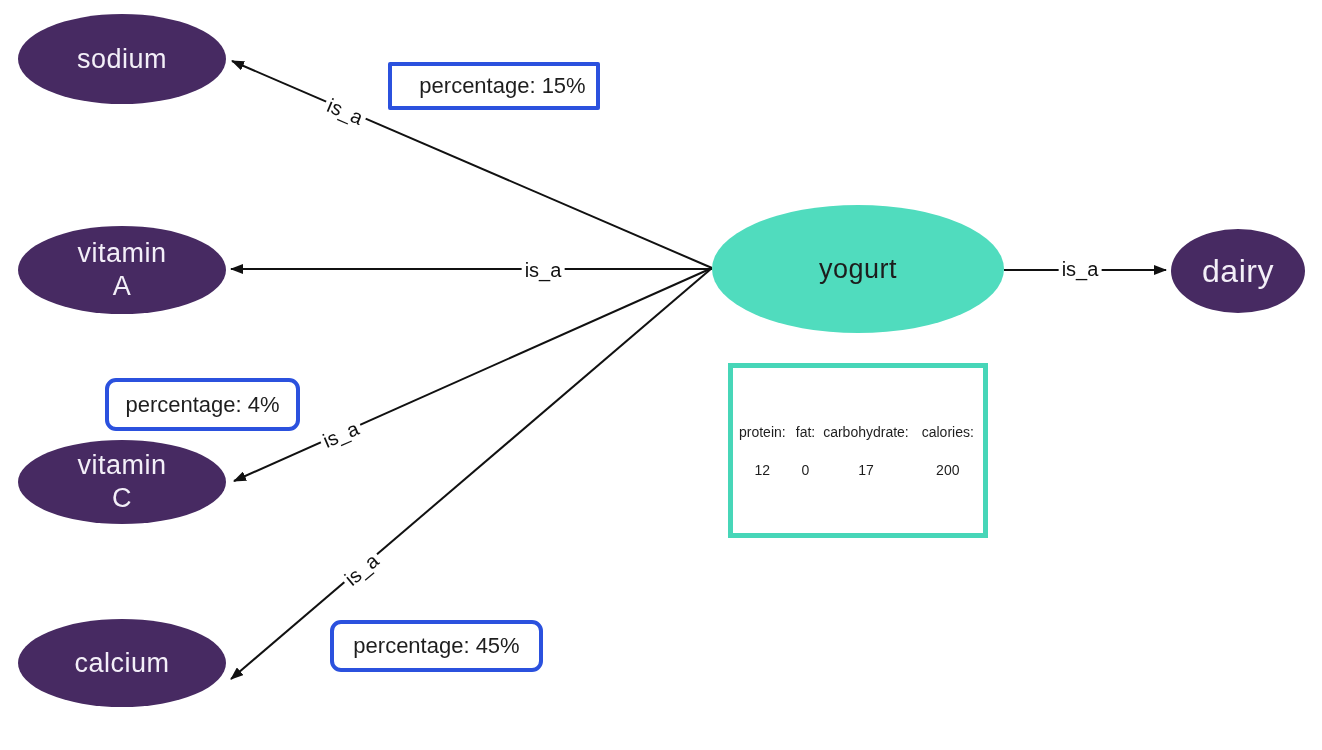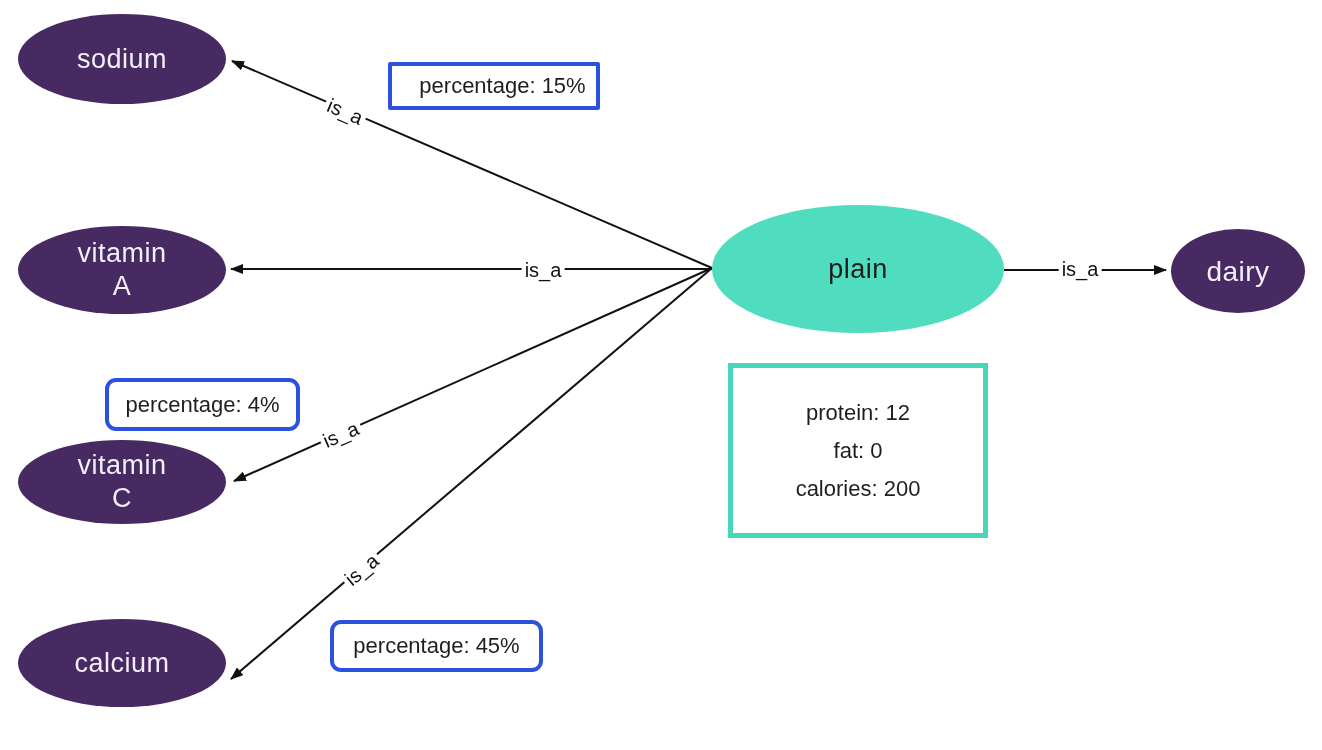--- a/index.html
+++ b/index.html
@@ -37,44 +37,43 @@
     color: var(--node-text-light, #f3eff8);
     font-size: 27px;
     line-height: 33px;
     letter-spacing: 0.5px;
   }
   .node.teal {
     background: var(--node-teal, #50dcbe);
     color: var(--node-text-dark, #1d1d1d);
     line-height: 39px;
   }
-  .node.dairy { font-size: 28px; text-align: center; }
+  .node.dairy { font-size: 32px; text-align: center; }
   .attr-box {
     position: absolute;
     box-sizing: border-box;
     background: #ffffff;
     border: 4px solid var(--attr-border, #2b51de);
     border-radius: 2px;
     display: flex;
     align-items: center;
     justify-content: center;
     font-size: 22px;
     color: #1e1e1e;
   }
   .info-box {
     position: absolute;
     box-sizing: border-box;
     background: #ffffff;
     border: 5px solid var(--info-border, #47d6b8);
     display: flex;
-    flex-direction: column;
     align-items: center;
     justify-content: center;
     text-align: center;
-    font-size: 22px;
+    font-size: 14px;
     line-height: 38px;
     color: #1e1e1e;
   }
   .edge-label {
     position: absolute;
     background: #ffffff;
     padding: 0 3px;
     font-size: 20px;
     color: #111111;
     white-space: nowrap;
@@ -137,21 +136,21 @@
   <div class="node n-vitaminc">
     <span>vitamin</span>
     <span>C</span>
   </div>
 
   <div class="node n-calcium">
     <span>calcium</span>
   </div>
 
   <div class="node teal n-yogurt">
-    <span>plain</span>
+    <span>yogurt</span>
   </div>
 
   <div class="node dairy n-dairy">
     <span>dairy</span>
   </div>
 
   <span class="edge-label rot-sodium l-sodium">is_a</span>
   <span class="edge-label rot-none l-vita">is_a</span>
   <span class="edge-label rot-vitc l-vitc">is_a</span>
   <span class="edge-label rot-calcium l-calcium">is_a</span>
@@ -163,16 +162,17 @@
   <div class="attr-box b-4">
     <span>percentage: 4%</span>
   </div>
   <div class="attr-box b-45">
     <span>percentage: 45%</span>
   </div>
 
   <div class="info-box info-geom">
     <span>protein: 12</span>
     <span>fat: 0</span>
+    <span>carbohydrate: 17</span>
     <span>calories: 200</span>
   </div>
 
 </div>
 
 </body></html>

